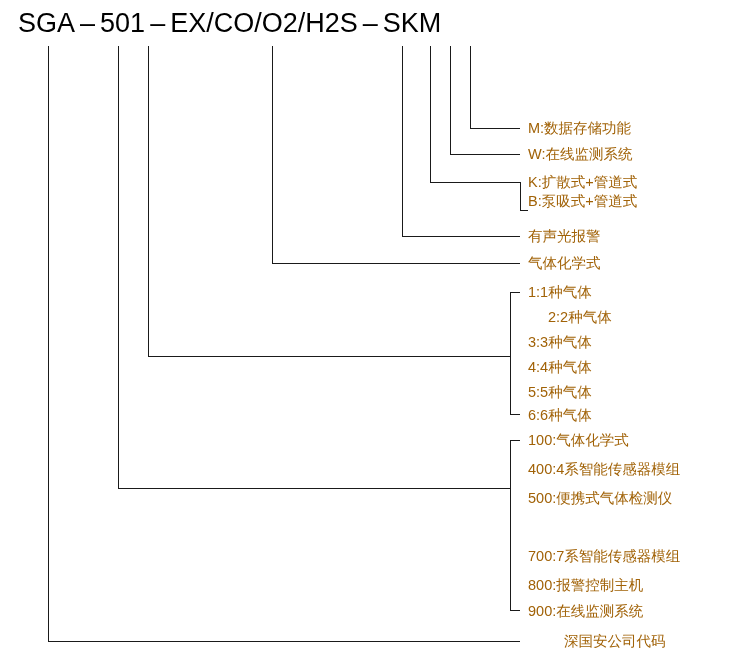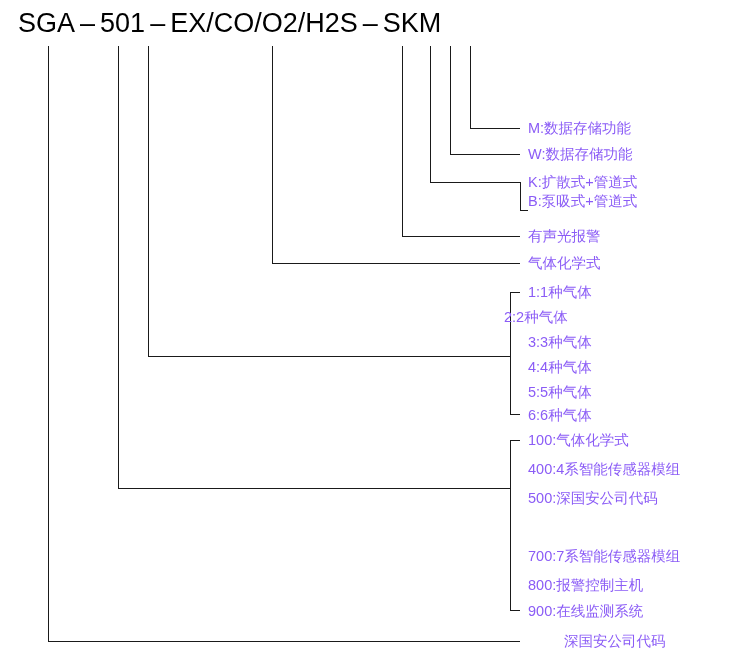--- a/index.html
+++ b/index.html
@@ -46,21 +46,21 @@
   .hline {
     position: absolute;
     height: 0;
     border-top: 1px solid #1a1a1a;
   }
   
   .label {
     position: absolute;
     font-size: 14.5px;
     font-family: "Liberation Sans", sans-serif;
-    color: #8b5cf6;
+    color: #a16207;
     white-space: nowrap;
     line-height: 1;
   }
 </style>
 </head>
 <body>
 
 <div id="diagram">
 
   <div class="code-row">
@@ -93,38 +93,38 @@
   <div class="vline" style="left:118px; top:46px; height:442px;"></div>
   <div class="hline" style="left:118px; top:488px; width:392px;"></div>
   <div class="vline" style="left:510px; top:440px; height:170px;"></div>
   <div class="hline" style="left:510px; top:440px; width:10px;"></div>
   <div class="hline" style="left:510px; top:610px; width:10px;"></div>
 
   <div class="vline" style="left:48px; top:46px; height:595px;"></div>
   <div class="hline" style="left:48px; top:641px; width:472px;"></div>
 
   <div class="label" style="left:528px; top:121px;">M:数据存储功能</div>
-  <div class="label" style="left:528px; top:147px;">W:数据存储功能</div>
+  <div class="label" style="left:528px; top:147px;">W:在线监测系统</div>
 
   <div class="label" style="left:528px; top:175px;">K:扩散式+管道式</div>
   <div class="label" style="left:528px; top:194px;">B:泵吸式+管道式</div>
 
   <div class="label" style="left:528px; top:229px;">有声光报警</div>
 
   <div class="label" style="left:528px; top:256px;">气体化学式</div>
 
   <div class="label" style="left:528px; top:285px;">1:1种气体</div>
-  <div class="label" style="left:504px; top:310px;text-align:center;">2:2种气体</div>
+  <div class="label" style="left:548px; top:310px;text-align:center;">2:2种气体</div>
   <div class="label" style="left:528px; top:335px;">3:3种气体</div>
   <div class="label" style="left:528px; top:360px;">4:4种气体</div>
   <div class="label" style="left:528px; top:385px;">5:5种气体</div>
   <div class="label" style="left:528px; top:408px;">6:6种气体</div>
 
   <div class="label" style="left:528px; top:433px;">100:气体化学式</div>
   <div class="label" style="left:528px; top:462px;">400:4系智能传感器模组</div>
-  <div class="label" style="left:528px; top:491px;">500:深国安公司代码</div>
+  <div class="label" style="left:528px; top:491px;">500:便携式气体检测仪</div>
   <div class="label" style="left:528px; top:549px;">700:7系智能传感器模组</div>
   <div class="label" style="left:528px; top:578px;">800:报警控制主机</div>
   <div class="label" style="left:528px; top:604px;">900:在线监测系统</div>
 
   <div class="label" style="left:528px; top:634px;margin-left:36px;">深国安公司代码</div>
 
 </div>
 
 </body></html>

